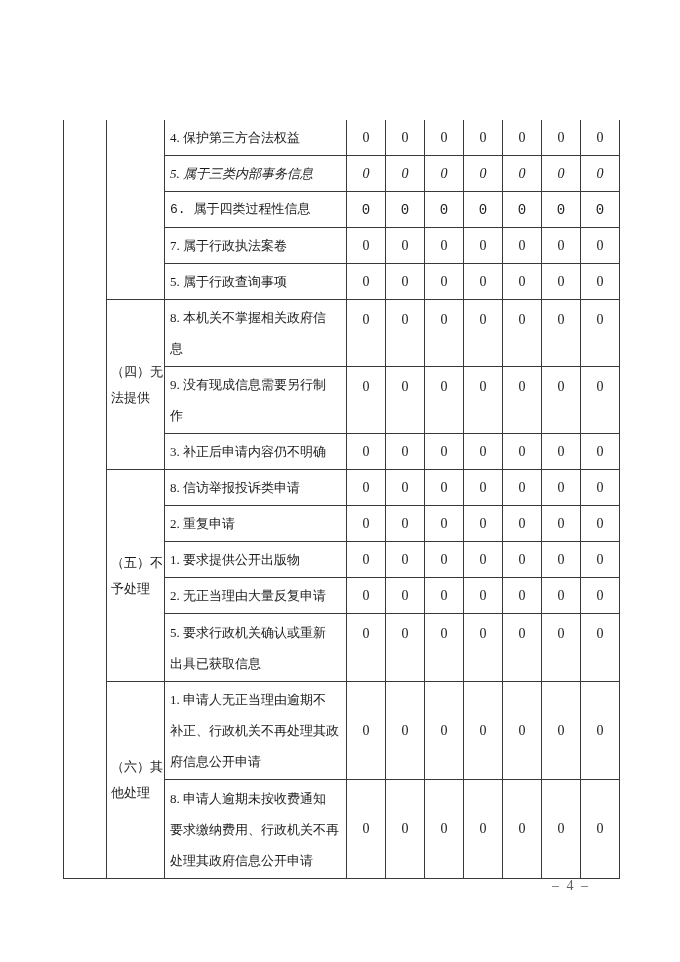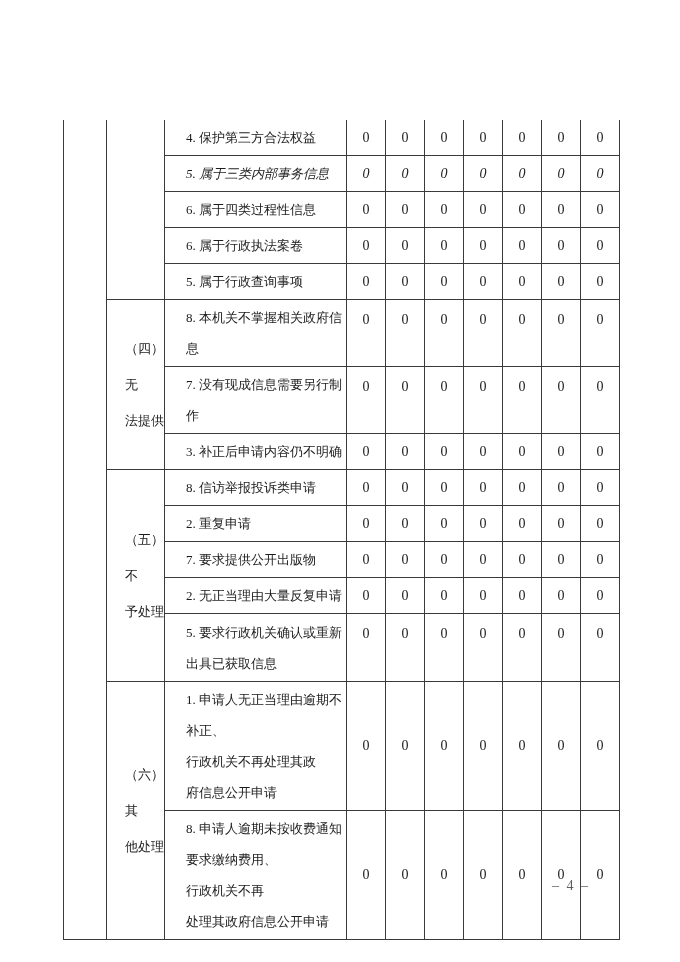--- a/index.html
+++ b/index.html
@@ -33,30 +33,30 @@
   
   td.no-top { border-top: none !important; }
   td.thick-bottom { border-bottom: 2px solid #2b2b2b; }
 
   td.spacer {
     background: #ffffff;
   }
   td.grp {
     vertical-align: middle;
     text-align: left;
-    padding: 2px 1px 2px 18px;
+    padding: 2px 1px 2px 4px;
     font-size: 13px;
-    line-height: 36px;
+    line-height: 26px;
     white-space: pre-line;
     word-break: keep-all;
   }
   td.item {
     vertical-align: middle;
     text-align: left;
-    padding: 2px 2px 2px 21px;
+    padding: 2px 2px 2px 5px;
     font-size: 13px;
     line-height: 31px;
     white-space: pre-line;
     word-break: keep-all;
   }
   td.val {
     vertical-align: middle;
     text-align: center;
     font-size: 14px;
     line-height: 16px;
@@ -113,32 +113,32 @@
           <tr style="height: 32px; font-style: italic;">
             <td class="item">5. 属于三类内部事务信息</td>
             <td class="val">0</td>
             <td class="val">0</td>
             <td class="val">0</td>
             <td class="val">0</td>
             <td class="val">0</td>
             <td class="val">0</td>
             <td class="val">0</td>
           </tr>
-          <tr style="height: 35px;">
+          <tr style="height: 35px; font-family: Liberation Mono, monospace;">
             <td class="item">6. 属于四类过程性信息</td>
             <td class="val">0</td>
             <td class="val">0</td>
             <td class="val">0</td>
             <td class="val">0</td>
             <td class="val">0</td>
             <td class="val">0</td>
             <td class="val">0</td>
           </tr>
           <tr style="height: 31px;">
-            <td class="item">6. 属于行政执法案卷</td>
+            <td class="item">7. 属于行政执法案卷</td>
             <td class="val">0</td>
             <td class="val">0</td>
             <td class="val">0</td>
             <td class="val">0</td>
             <td class="val">0</td>
             <td class="val">0</td>
             <td class="val">0</td>
           </tr>
           <tr style="height: 35px;">
             <td class="item">5. 属于行政查询事项</td>
@@ -157,21 +157,21 @@
 息</td>
             <td class="val vtop">0</td>
             <td class="val vtop">0</td>
             <td class="val vtop">0</td>
             <td class="val vtop">0</td>
             <td class="val vtop">0</td>
             <td class="val vtop">0</td>
             <td class="val vtop">0</td>
           </tr>
           <tr style="height: 66px;">
-            <td class="item">7. 没有现成信息需要另行制
+            <td class="item">9. 没有现成信息需要另行制
 作</td>
             <td class="val vtop">0</td>
             <td class="val vtop">0</td>
             <td class="val vtop">0</td>
             <td class="val vtop">0</td>
             <td class="val vtop">0</td>
             <td class="val vtop">0</td>
             <td class="val vtop">0</td>
           </tr>
           <tr style="height: 36px;">
@@ -200,21 +200,21 @@
             <td class="item">2. 重复申请</td>
             <td class="val">0</td>
             <td class="val">0</td>
             <td class="val">0</td>
             <td class="val">0</td>
             <td class="val">0</td>
             <td class="val">0</td>
             <td class="val">0</td>
           </tr>
           <tr style="height: 32px;">
-            <td class="item">7. 要求提供公开出版物</td>
+            <td class="item">1. 要求提供公开出版物</td>
             <td class="val">0</td>
             <td class="val">0</td>
             <td class="val">0</td>
             <td class="val">0</td>
             <td class="val">0</td>
             <td class="val">0</td>
             <td class="val">0</td>
           </tr>
           <tr style="height: 33px;">
             <td class="item">2. 无正当理由大量反复申请</td>

